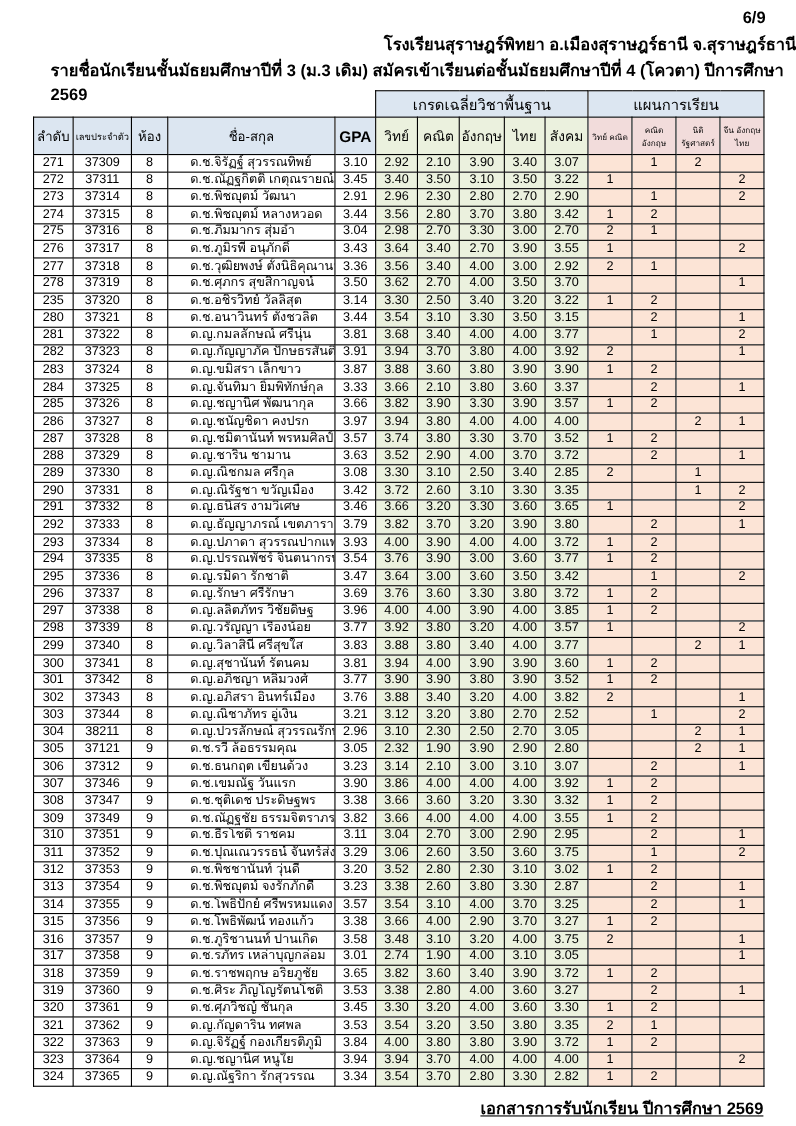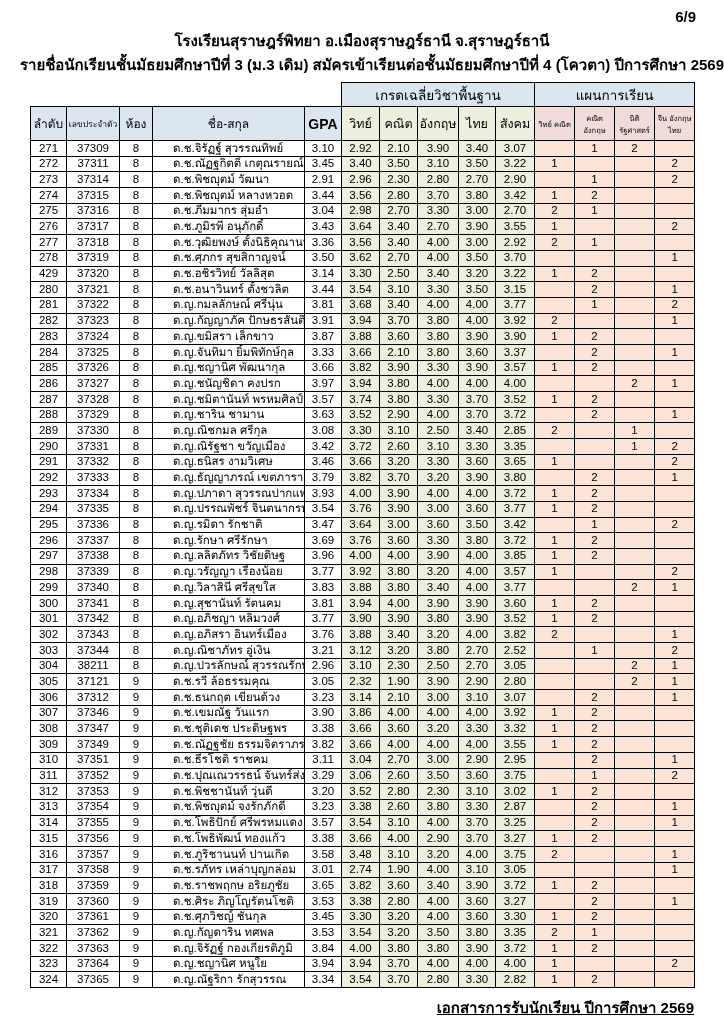--- a/index.html
+++ b/index.html
@@ -6,26 +6,26 @@
   body {
     width:724px; height:1024px; background:#ffffff;
     font-family:"Liberation Sans", sans-serif; color:#000;
     position:relative; overflow:hidden;
   }
   .pageno {
     position:absolute; top:8px; right:28px;
     font-size:15px; font-weight:600;
   }
   .title {
-    margin-top:30px; text-align:center;
+    margin-top:30px; text-align:right;
     font-size:15px; font-weight:700; height:22px; line-height:22px;
   }
   .subtitle {
-    margin-top:2px; text-align:right;
-    font-size:15px; font-weight:700; height:22px; line-height:22px;
+    margin-top:2px; text-align:left;
+    font-size:15px; font-weight:700; height:22px; line-height:22px;padding-left:46px;
   }
   table {
     border-collapse:collapse; table-layout:fixed;
     width:664px; margin:6px 0 0 30px;
   }
   td, th {
     border:1px solid #000; padding:0;
     text-align:center; vertical-align:middle; overflow:hidden;
     font-weight:400;
   }
@@ -221,21 +221,21 @@
         <td class="c-grade">2.70</td>
         <td class="c-grade">4.00</td>
         <td class="c-grade">3.50</td>
         <td class="c-grade">3.70</td>
         <td class="c-plan"></td>
         <td class="c-plan"></td>
         <td class="c-plan"></td>
         <td class="c-plan">1</td>
       </tr>
       <tr>
-        <td class="c-num">429</td>
+        <td class="c-num">235</td>
         <td class="c-num">37320</td>
         <td class="c-num">8</td>
         <td class="c-name">ด.ช.อชิรวิทย์ วัลลิสุต</td>
         <td class="c-gpa">3.14</td>
         <td class="c-grade">3.30</td>
         <td class="c-grade">2.50</td>
         <td class="c-grade">3.40</td>
         <td class="c-grade">3.20</td>
         <td class="c-grade">3.22</td>
         <td class="c-plan">1</td>

